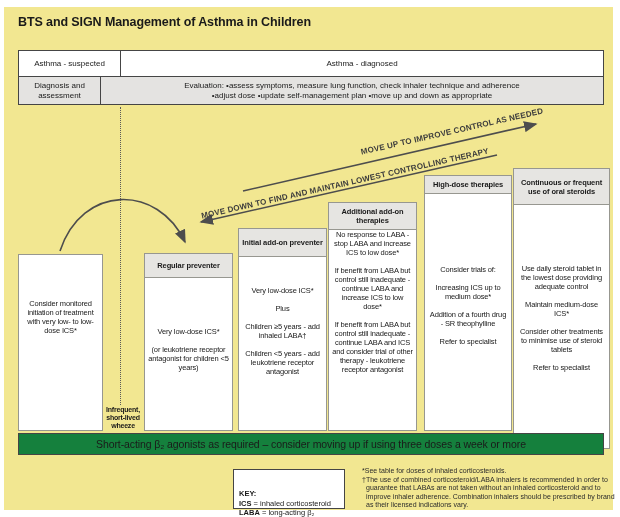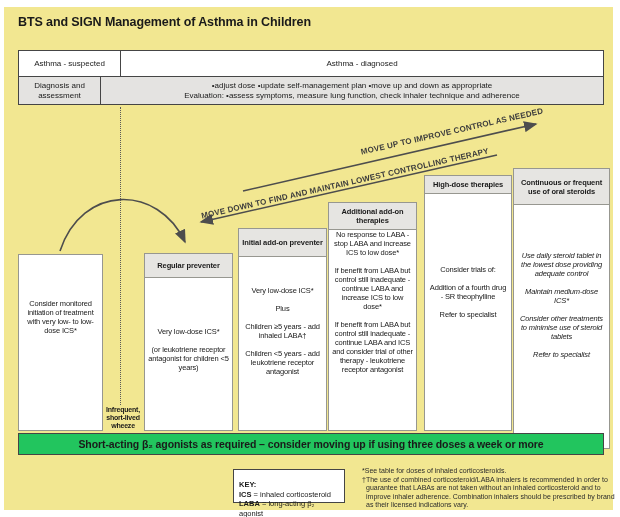--- a/index.html
+++ b/index.html
@@ -46,29 +46,29 @@
   #step3 .step-header { height:28px; }
   #step3 .step-body { padding-top:29px; }
   #step4 { left:328px; top:202px; width:89px; height:229px; }
   #step4 .step-header { height:27px; }
   #step4 .step-body { }
   #step5 { left:424px; top:175px; width:88px; height:256px; }
   #step5 .step-header { height:18px; }
   #step5 .step-body { padding-top:71px; }
   #step6 { left:513px; top:168px; width:97px; height:281px; }
   #step6 .step-header { height:36px; }
-  #step6 .step-body { padding-top:46px;font-style:italic; }
+  #step6 .step-body { padding-top:59px; }
 
   .wheeze-note { position:absolute; left:100px; top:406px; width:46px; text-align:center; font-size:7px; font-weight:bold; line-height:8px; letter-spacing:-0.2px; }
 
   
-  .reliever-bar { position:absolute; left:18px; top:433px; width:586px; height:22px; background:#22c55e; border:1px solid #454545; display:flex; align-items:center; justify-content:center; font-size:10.5px; font-weight:bold; letter-spacing:-0.1px; }
+  .reliever-bar { position:absolute; left:18px; top:433px; width:586px; height:22px; background:#15803d; border:1px solid #454545; display:flex; align-items:center; justify-content:center; font-size:10.5px; font-weight:normal; letter-spacing:-0.1px; }
 
   
-  .key-box { position:absolute; left:233px; top:469px; width:112px; height:34px; background:#ffffff; border:1px solid #454545; padding:10px 5px; font-size:7.5px; line-height:9.5px; }
+  .key-box { position:absolute; left:233px; top:469px; width:112px; height:34px; background:#ffffff; border:1px solid #454545; padding:19px 5px; font-size:7.5px; line-height:9.5px; }
   .key-term { font-weight:bold; }
 
   
   .footnotes { position:absolute; left:362px; top:467px; width:254px; font-size:7px; line-height:8.5px; color:#2b2b2b; }
   .footnote-hang { text-indent:-4px; padding-left:4px; }
 </style>
 </head>
 <body>
 
 <div class="canvas">
@@ -78,22 +78,22 @@
 
   <div class="top-table">
     <div class="tt-row tt-row1">
       <div class="tt-cell tt-r1c1">Asthma - suspected</div>
       <div class="tt-cell tt-grow">Asthma - diagnosed</div>
     </div>
     <div class="tt-row tt-row2">
       <div class="tt-cell tt-r2c1">Diagnosis and assessment</div>
       <div class="tt-cell tt-grow">
         <div>
+          <div>Evaluation: •assess symptoms, measure lung function, check inhaler technique and adherence</div>
           <div>•adjust dose •update self-management plan •move up and down as appropriate</div>
-          <div>Evaluation: •assess symptoms, measure lung function, check inhaler technique and adherence</div>
         </div>
       </div>
     </div>
   </div>
 
   <div class="dotted-line"></div>
 
   <svg class="overlay" width="620" height="517" viewBox="0 0 620 517">
     <defs>
       <marker id="ah" markerWidth="9" markerHeight="7" refX="7.5" refY="3.5" orient="auto-start-reverse">
@@ -138,20 +138,21 @@
       <div class="para">No response to LABA - stop LABA and increase ICS to low dose*</div>
       <div class="para">If benefit from LABA but control still inadequate - continue LABA and increase ICS to low dose*</div>
       <div class="para">If benefit from LABA but control still inadequate - continue LABA and ICS and consider trial of other therapy - leukotriene receptor antagonist</div>
     </div>
   </div>
 
   <div class="step" id="step5">
     <div class="step-header">High-dose therapies</div>
     <div class="step-body">
       <div class="para">Consider trials of:</div>
+      <div class="para">Increasing ICS up to medium dose*</div>
       <div class="para">Addition of a fourth drug - SR theophylline</div>
       <div class="para">Refer to specialist</div>
     </div>
   </div>
 
   <div class="step" id="step6">
     <div class="step-header">Continuous or frequent use of oral steroids</div>
     <div class="step-body">
       <div class="para">Use daily steroid tablet in the lowest dose providing adequate control</div>
       <div class="para">Maintain medium-dose ICS*</div>

